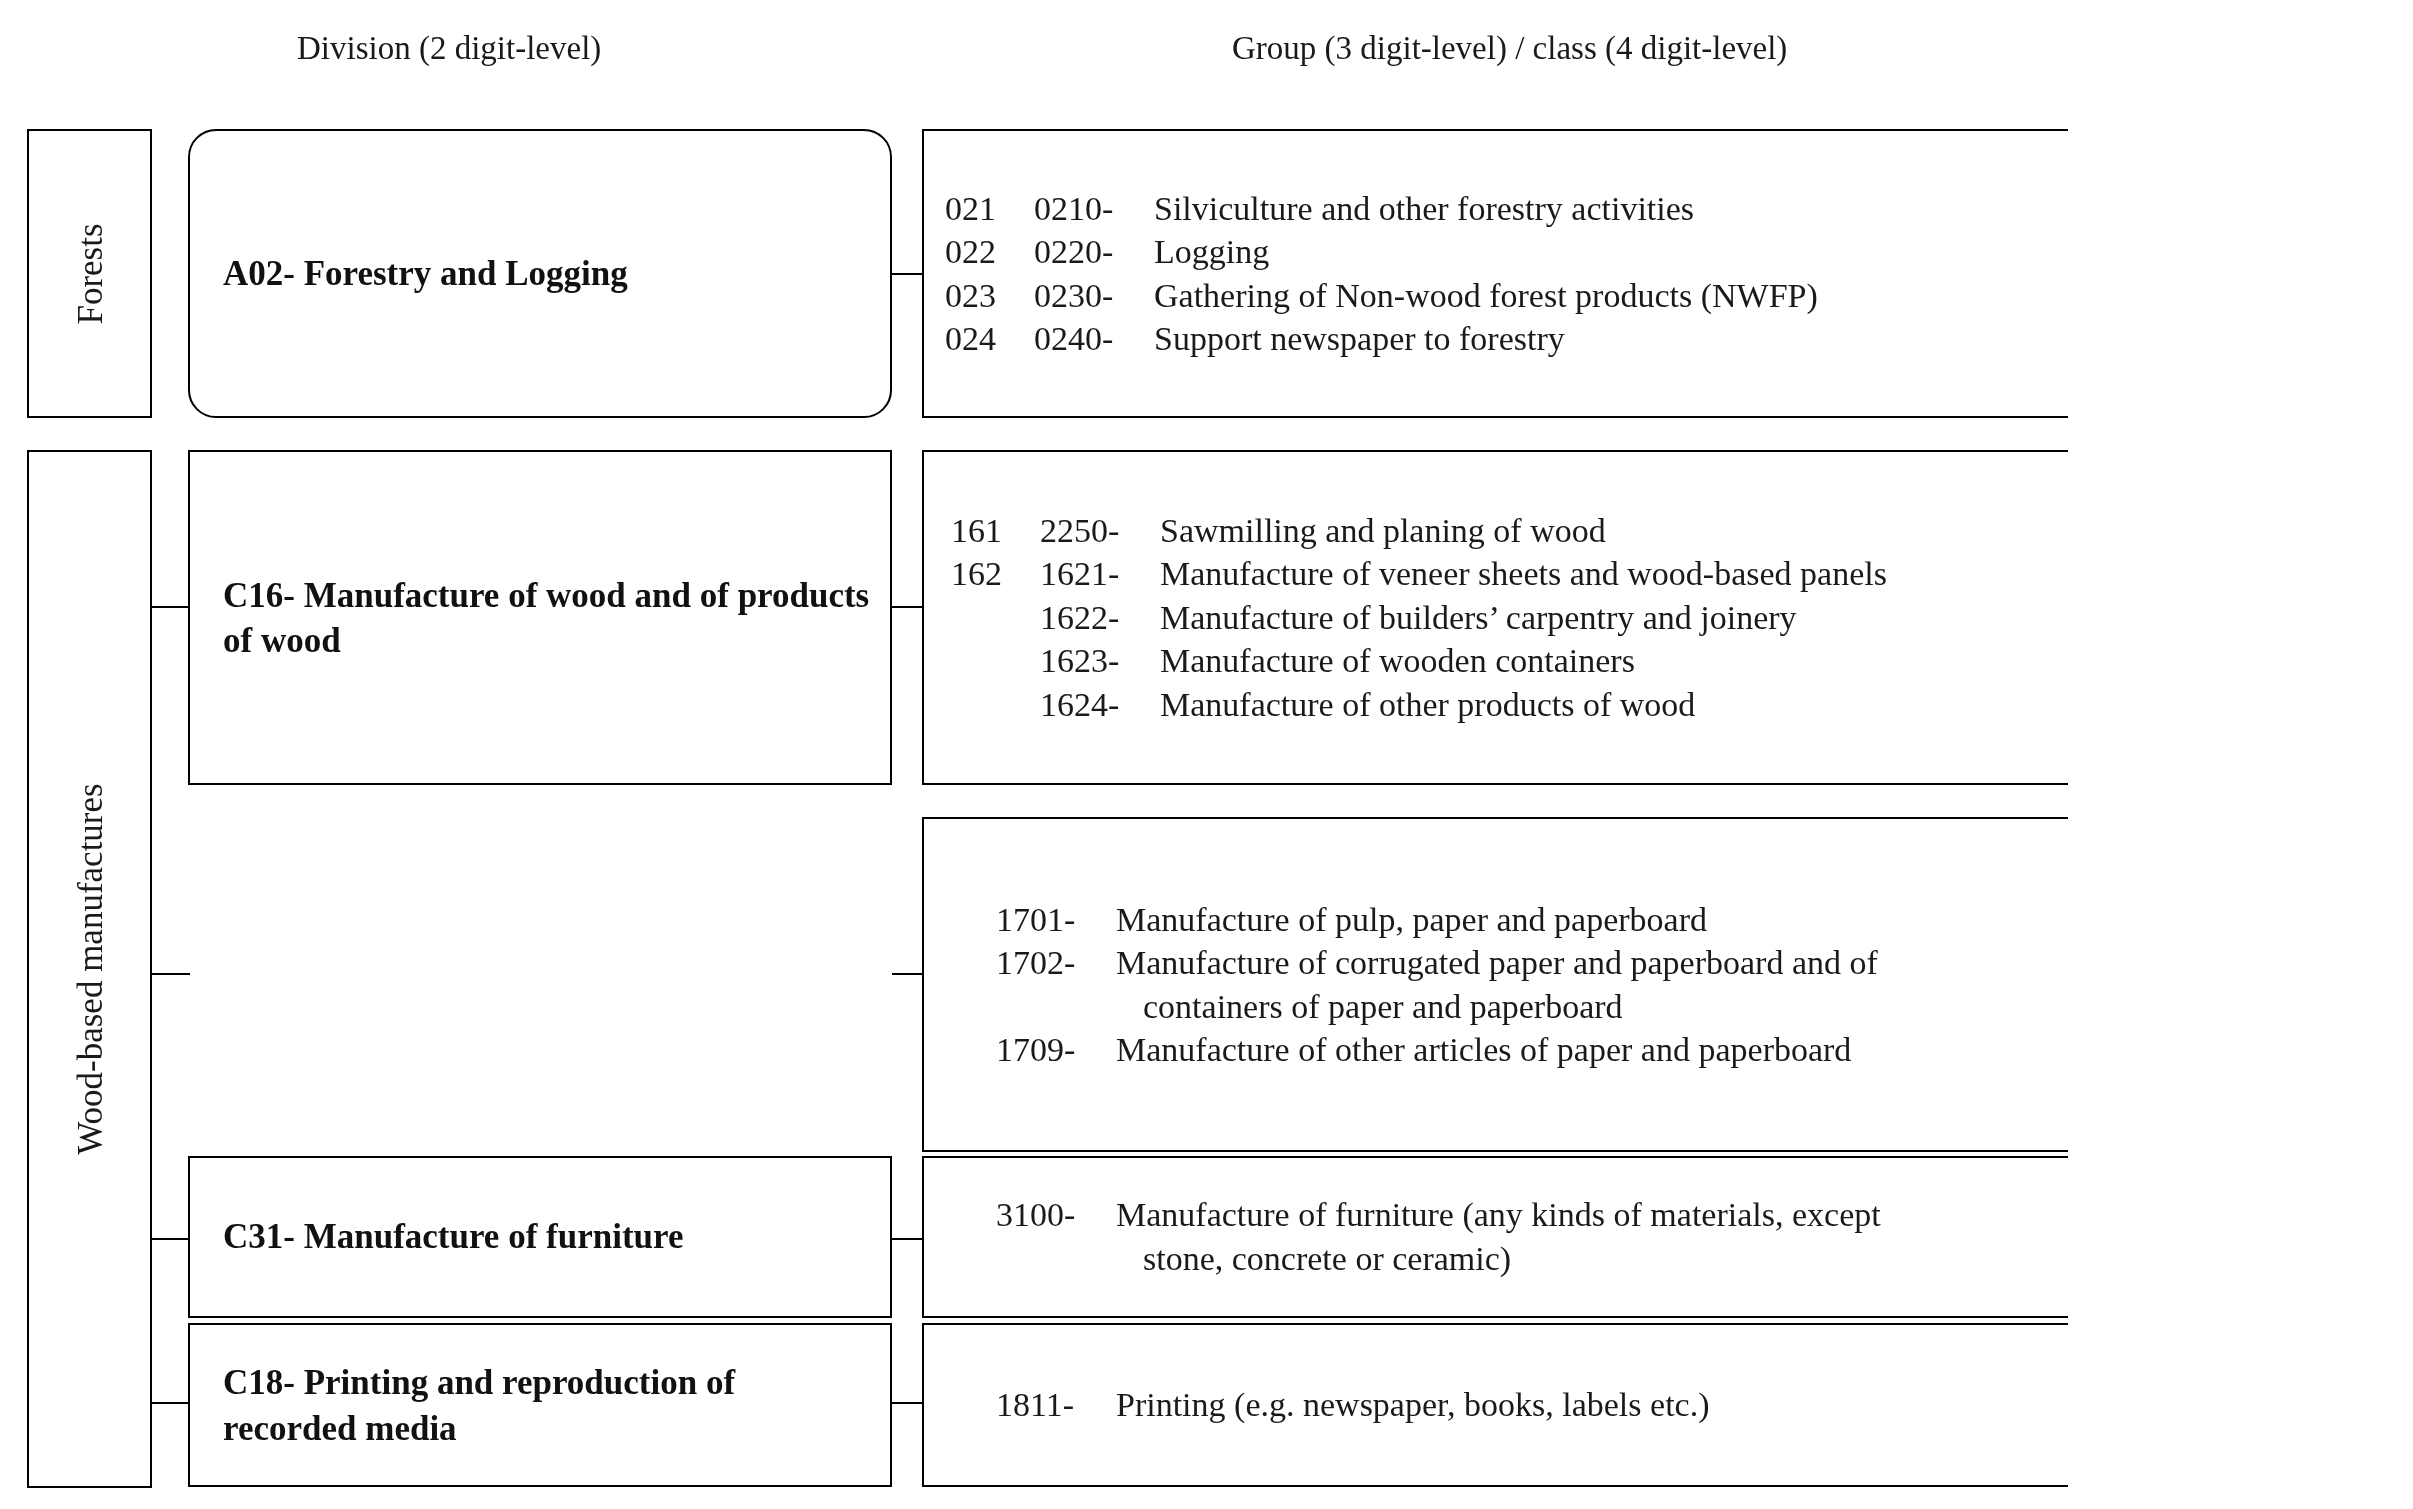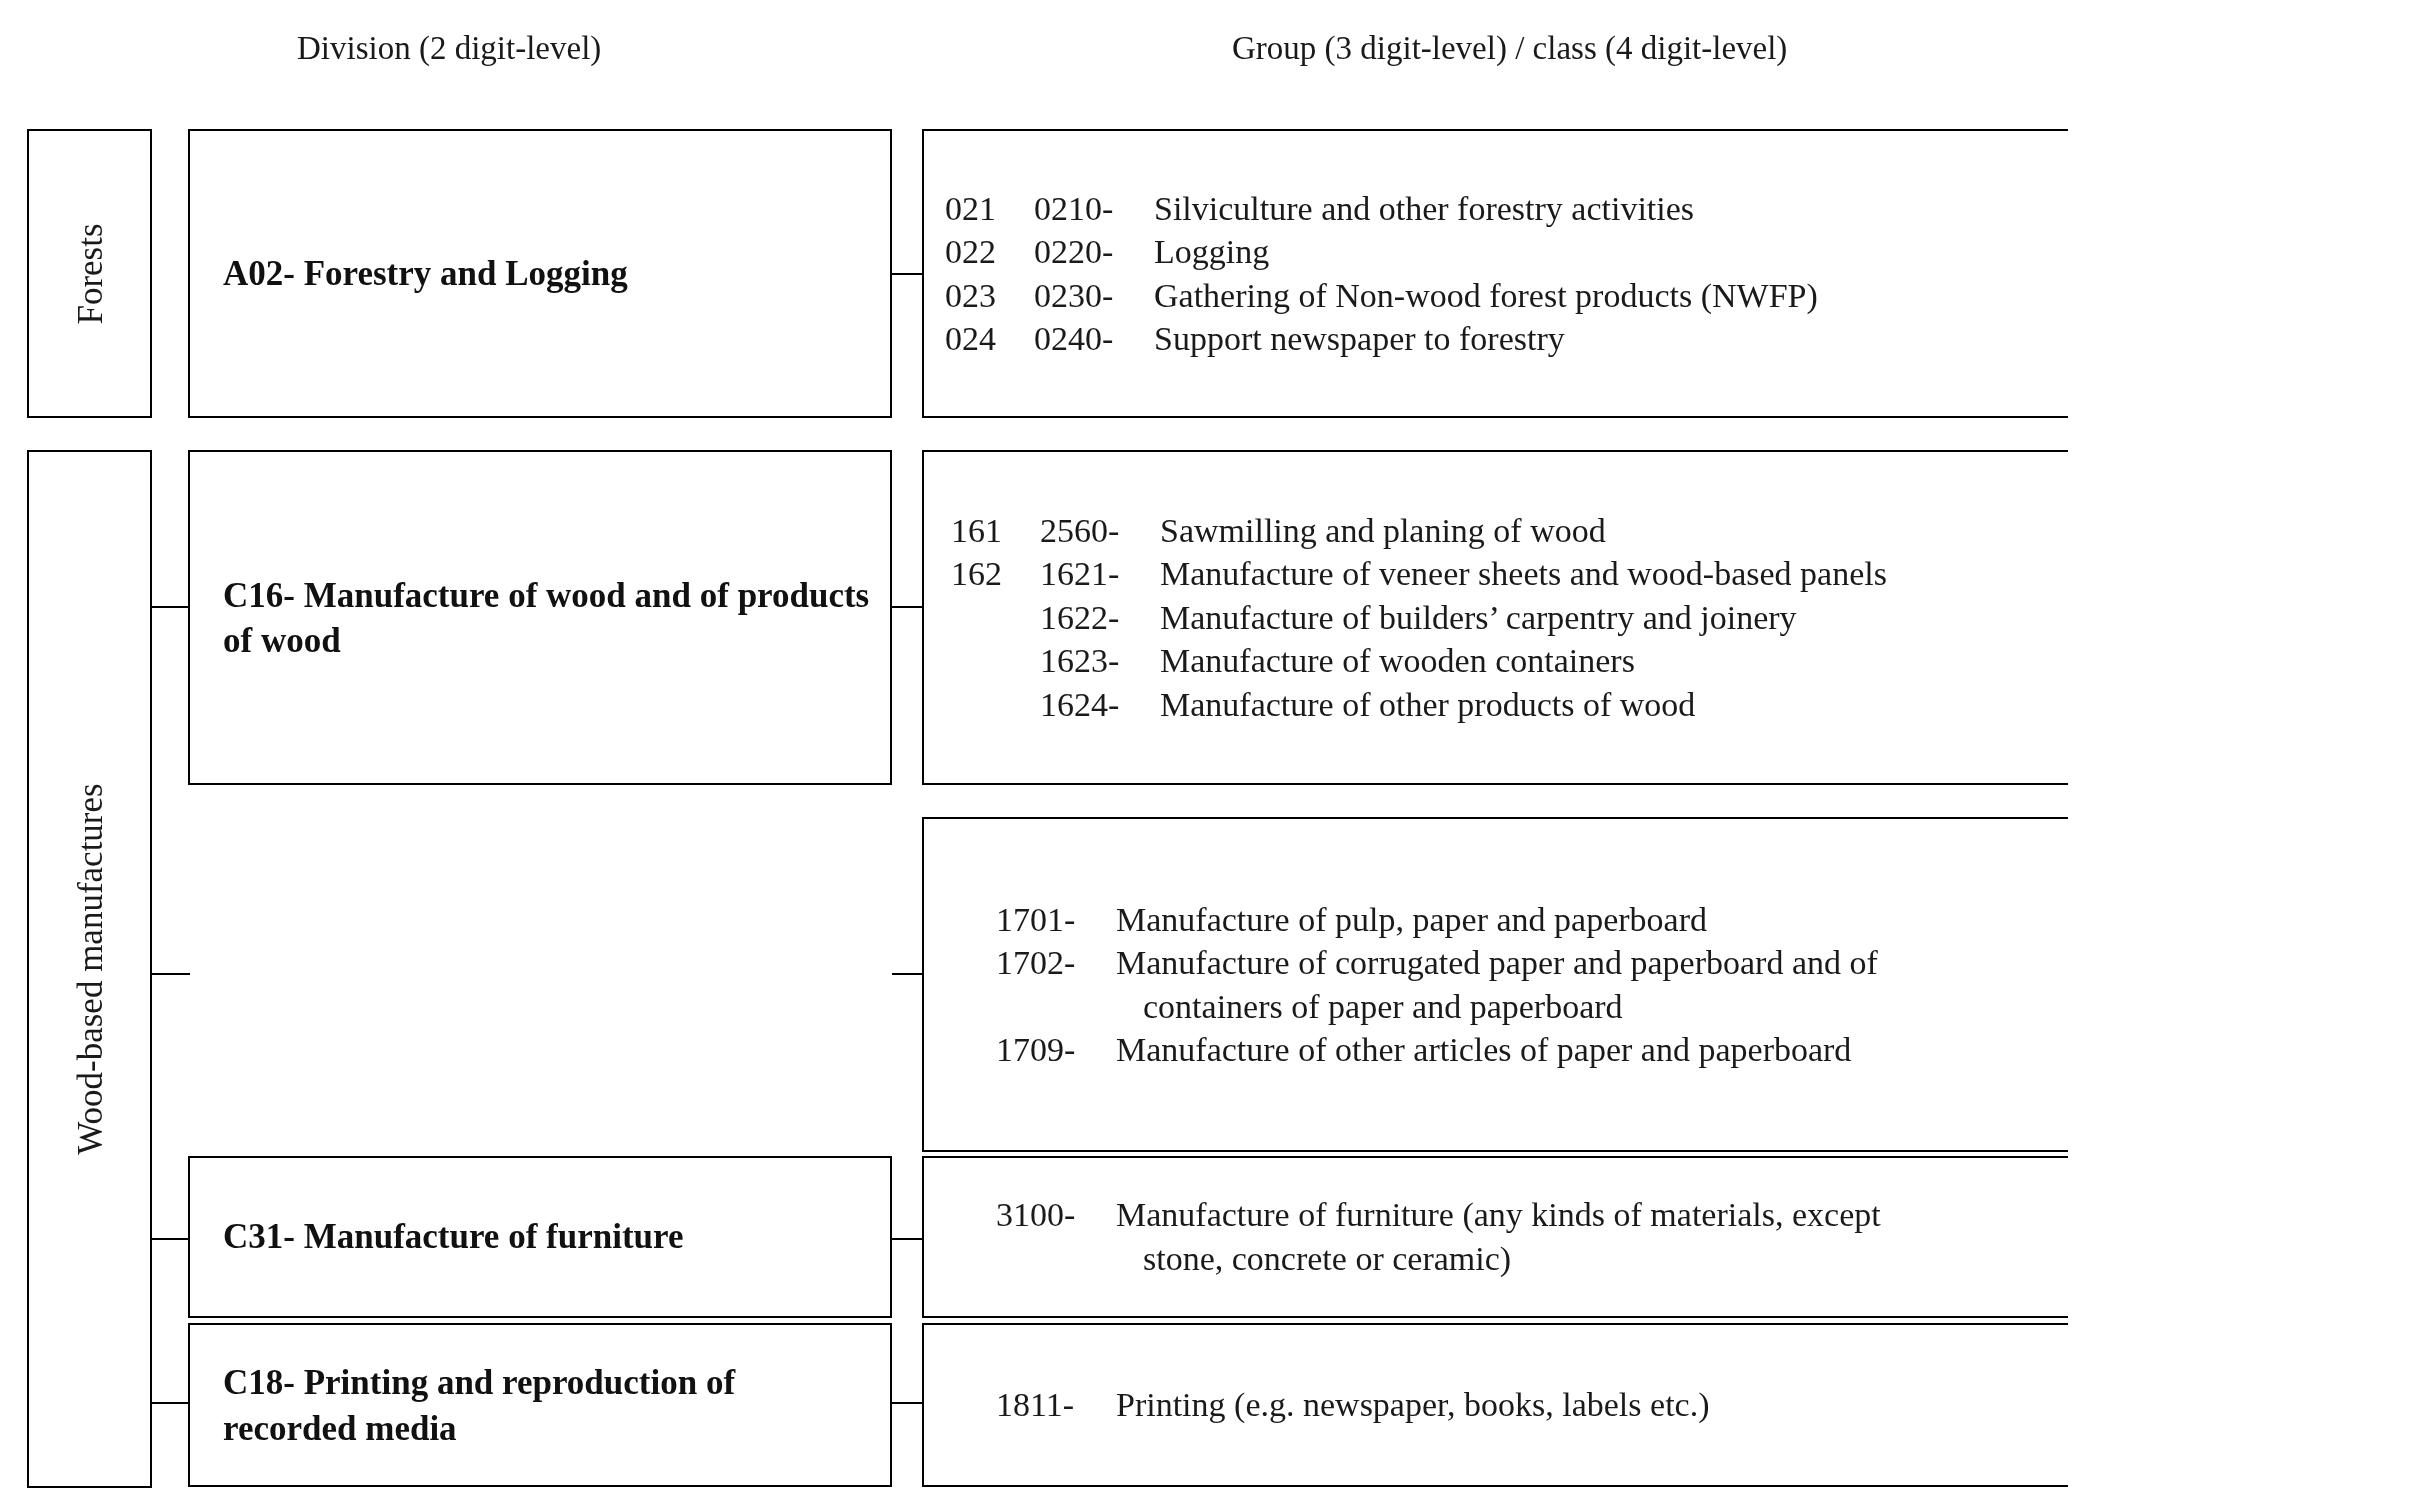--- a/index.html
+++ b/index.html
@@ -140,21 +140,21 @@
   <div class="col-header" id="hdr-group">Group (3 digit-level) / class (4 digit-level)</div>
 
   <div class="box sector-box" id="sector-forests">
     <span class="sector-label">Forests</span>
   </div>
 
   <div class="box sector-box" id="sector-wood">
     <span class="sector-label">Wood-based manufactures</span>
   </div>
 
-  <div class="box division-box" id="div-box-0" style="top:129px; height:289px;">
+  <div class="box division-box" id="div-box-0" style="top:129px; height:289px;border-radius:28px;">
     <div class="division-text">A02- Forestry and Logging</div>
   </div>
   <div class="conn conn-right" style="top:273px;"></div>
   <div class="box group-box" id="grp-box-0" style="top:129px; height:289px;">
     <div class="group-inner">
       <div class="entry">
         <span class="grp">021</span>
         <span class="cls">0210-</span>
         <span class="desc">Silviculture and other forestry activities</span>
       </div>
@@ -178,21 +178,21 @@
 
   <div class="conn conn-left" style="top:606px;"></div>
   <div class="box division-box" id="div-box-1" style="top:450px; height:335px;">
     <div class="division-text">C16- Manufacture of wood and of products of wood</div>
   </div>
   <div class="conn conn-right" style="top:606px;"></div>
   <div class="box group-box" id="grp-box-1" style="top:450px; height:335px;">
     <div class="group-inner">
       <div class="entry">
         <span class="grp">161</span>
-        <span class="cls">2560-</span>
+        <span class="cls">2250-</span>
         <span class="desc">Sawmilling and planing of wood</span>
       </div>
       <div class="entry">
         <span class="grp">162</span>
         <span class="cls">1621-</span>
         <span class="desc">Manufacture of veneer sheets and wood-based panels</span>
       </div>
       <div class="entry">
         <span class="grp"></span>
         <span class="cls">1622-</span>

